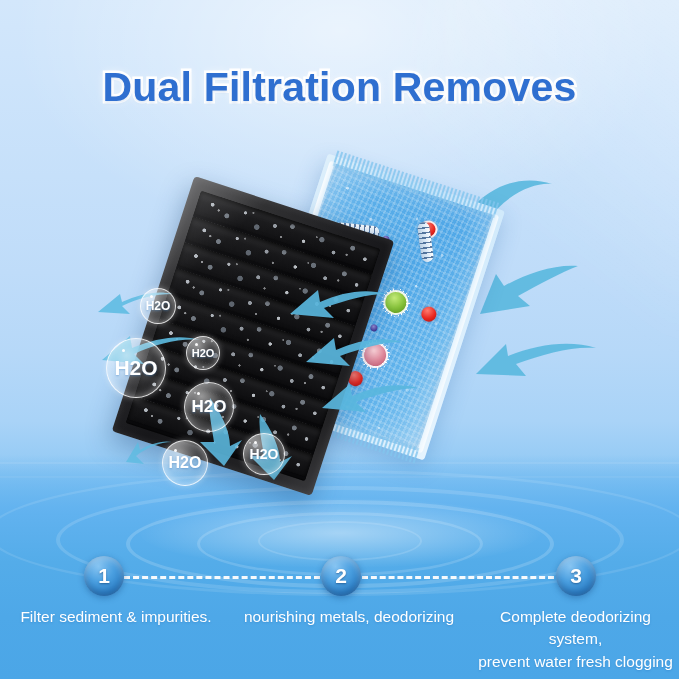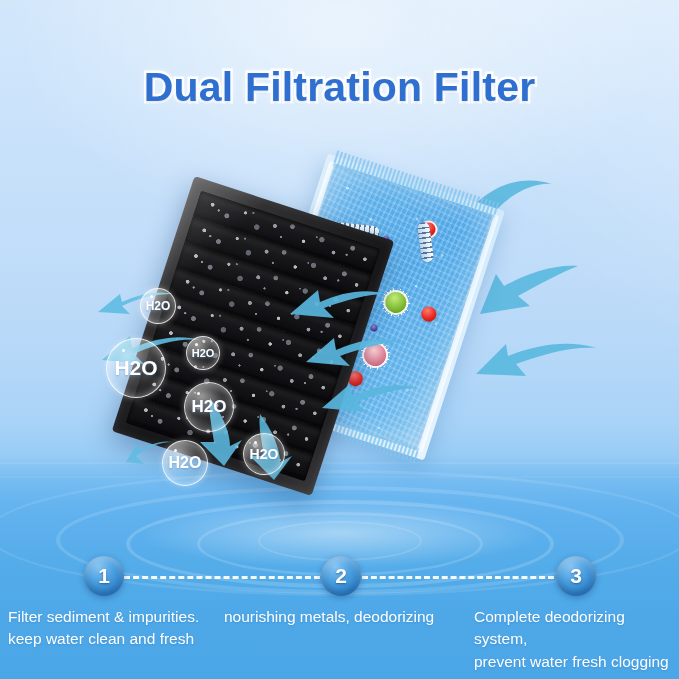--- a/index.html
+++ b/index.html
@@ -304,20 +304,21 @@
     background: radial-gradient(circle at 36% 26%, #86c4f2 0%, #4a9fe0 40%, #2c7fc6 75%, #1f62a4 100%);
     box-shadow: 0 2px 6px rgba(20,70,130,0.40), inset 0 -3px 7px rgba(10,50,100,0.40), inset 0 3px 6px rgba(255,255,255,0.40);
     display: flex; align-items: center; justify-content: center;
     color: #ffffff;
     font-size: 21px;
     font-weight: bold;
     text-shadow: 0 1px 2px rgba(10,50,100,0.5);
   }
   .caption {
     position: absolute;
+    text-align: center;
     color: #ffffff;
     font-size: 15.5px;
     line-height: 1.45;
     text-shadow: 0 1px 2px rgba(40,110,180,0.35);
   }
 </style>
 </head>
 <body>
 
 <div id="stage">
@@ -328,21 +329,21 @@
   <div class="water bg-layer"></div>
   <div class="water-band bg-layer" style="top:462px;opacity:.35"></div>
   <div class="water-band bg-layer" style="top:476px;opacity:.25"></div>
   <div class="ripple r1 bg-layer"></div>
   <div class="ripple r2 bg-layer"></div>
   <div class="ripple r3 bg-layer"></div>
   <div class="ripple r4 bg-layer"></div>
   <div class="ripple r5 bg-layer"></div>
   <div class="ripple-sheen bg-layer"></div>
 
-  <div class="title">Dual Filtration Filter</div>
+  <div class="title">Dual Filtration Removes</div>
 
   <svg class="arrow" style="left:440px; top:178px; width:120px; height:100px;" viewBox="0 0 120 100">
     <path d="M112,6 C96,4 68,14 46,44 L58,52 L14,70 L18,22 L30,32 C56,2 88,-2 112,6 Z" fill="#5bb8de" opacity="0.92"></path>
   </svg>
   <svg class="arrow" style="left:452px; top:262px; width:130px; height:68px;" viewBox="0 0 130 68">
     <path d="M126,4 C110,10 88,22 66,34 L78,44 L28,52 L44,12 L52,24 C74,12 102,2 126,4 Z" fill="#5bb8de" opacity="0.92"></path>
   </svg>
   <svg class="arrow" style="left:460px; top:338px; width:140px; height:60px;" viewBox="0 0 140 60">
     <path d="M136,10 C112,8 84,16 56,26 L66,38 L16,36 L46,6 L48,18 C78,6 110,2 136,10 Z" fill="#5bb8de" opacity="0.92"></path>
   </svg>
@@ -456,21 +457,20 @@
   </div>
   <div class="step-circle" style="left:321px; top:556px;">
     <span>2</span>
   </div>
   <div class="step-circle" style="left:556px; top:556px;">
     <span>3</span>
   </div>
 
   <div class="caption" style="left:8px; top:606px; width:216px;">
     <div>Filter sediment &amp; impurities.</div>
-    <div>keep water clean and fresh</div>
   </div>
   <div class="caption" style="left:224px; top:606px; width:250px;">
     <div>nourishing metals, deodorizing</div>
   </div>
   <div class="caption" style="left:474px; top:606px; width:203px;">
     <div>Complete deodorizing system,</div>
     <div>prevent water fresh clogging</div>
   </div>
 
 </div>

